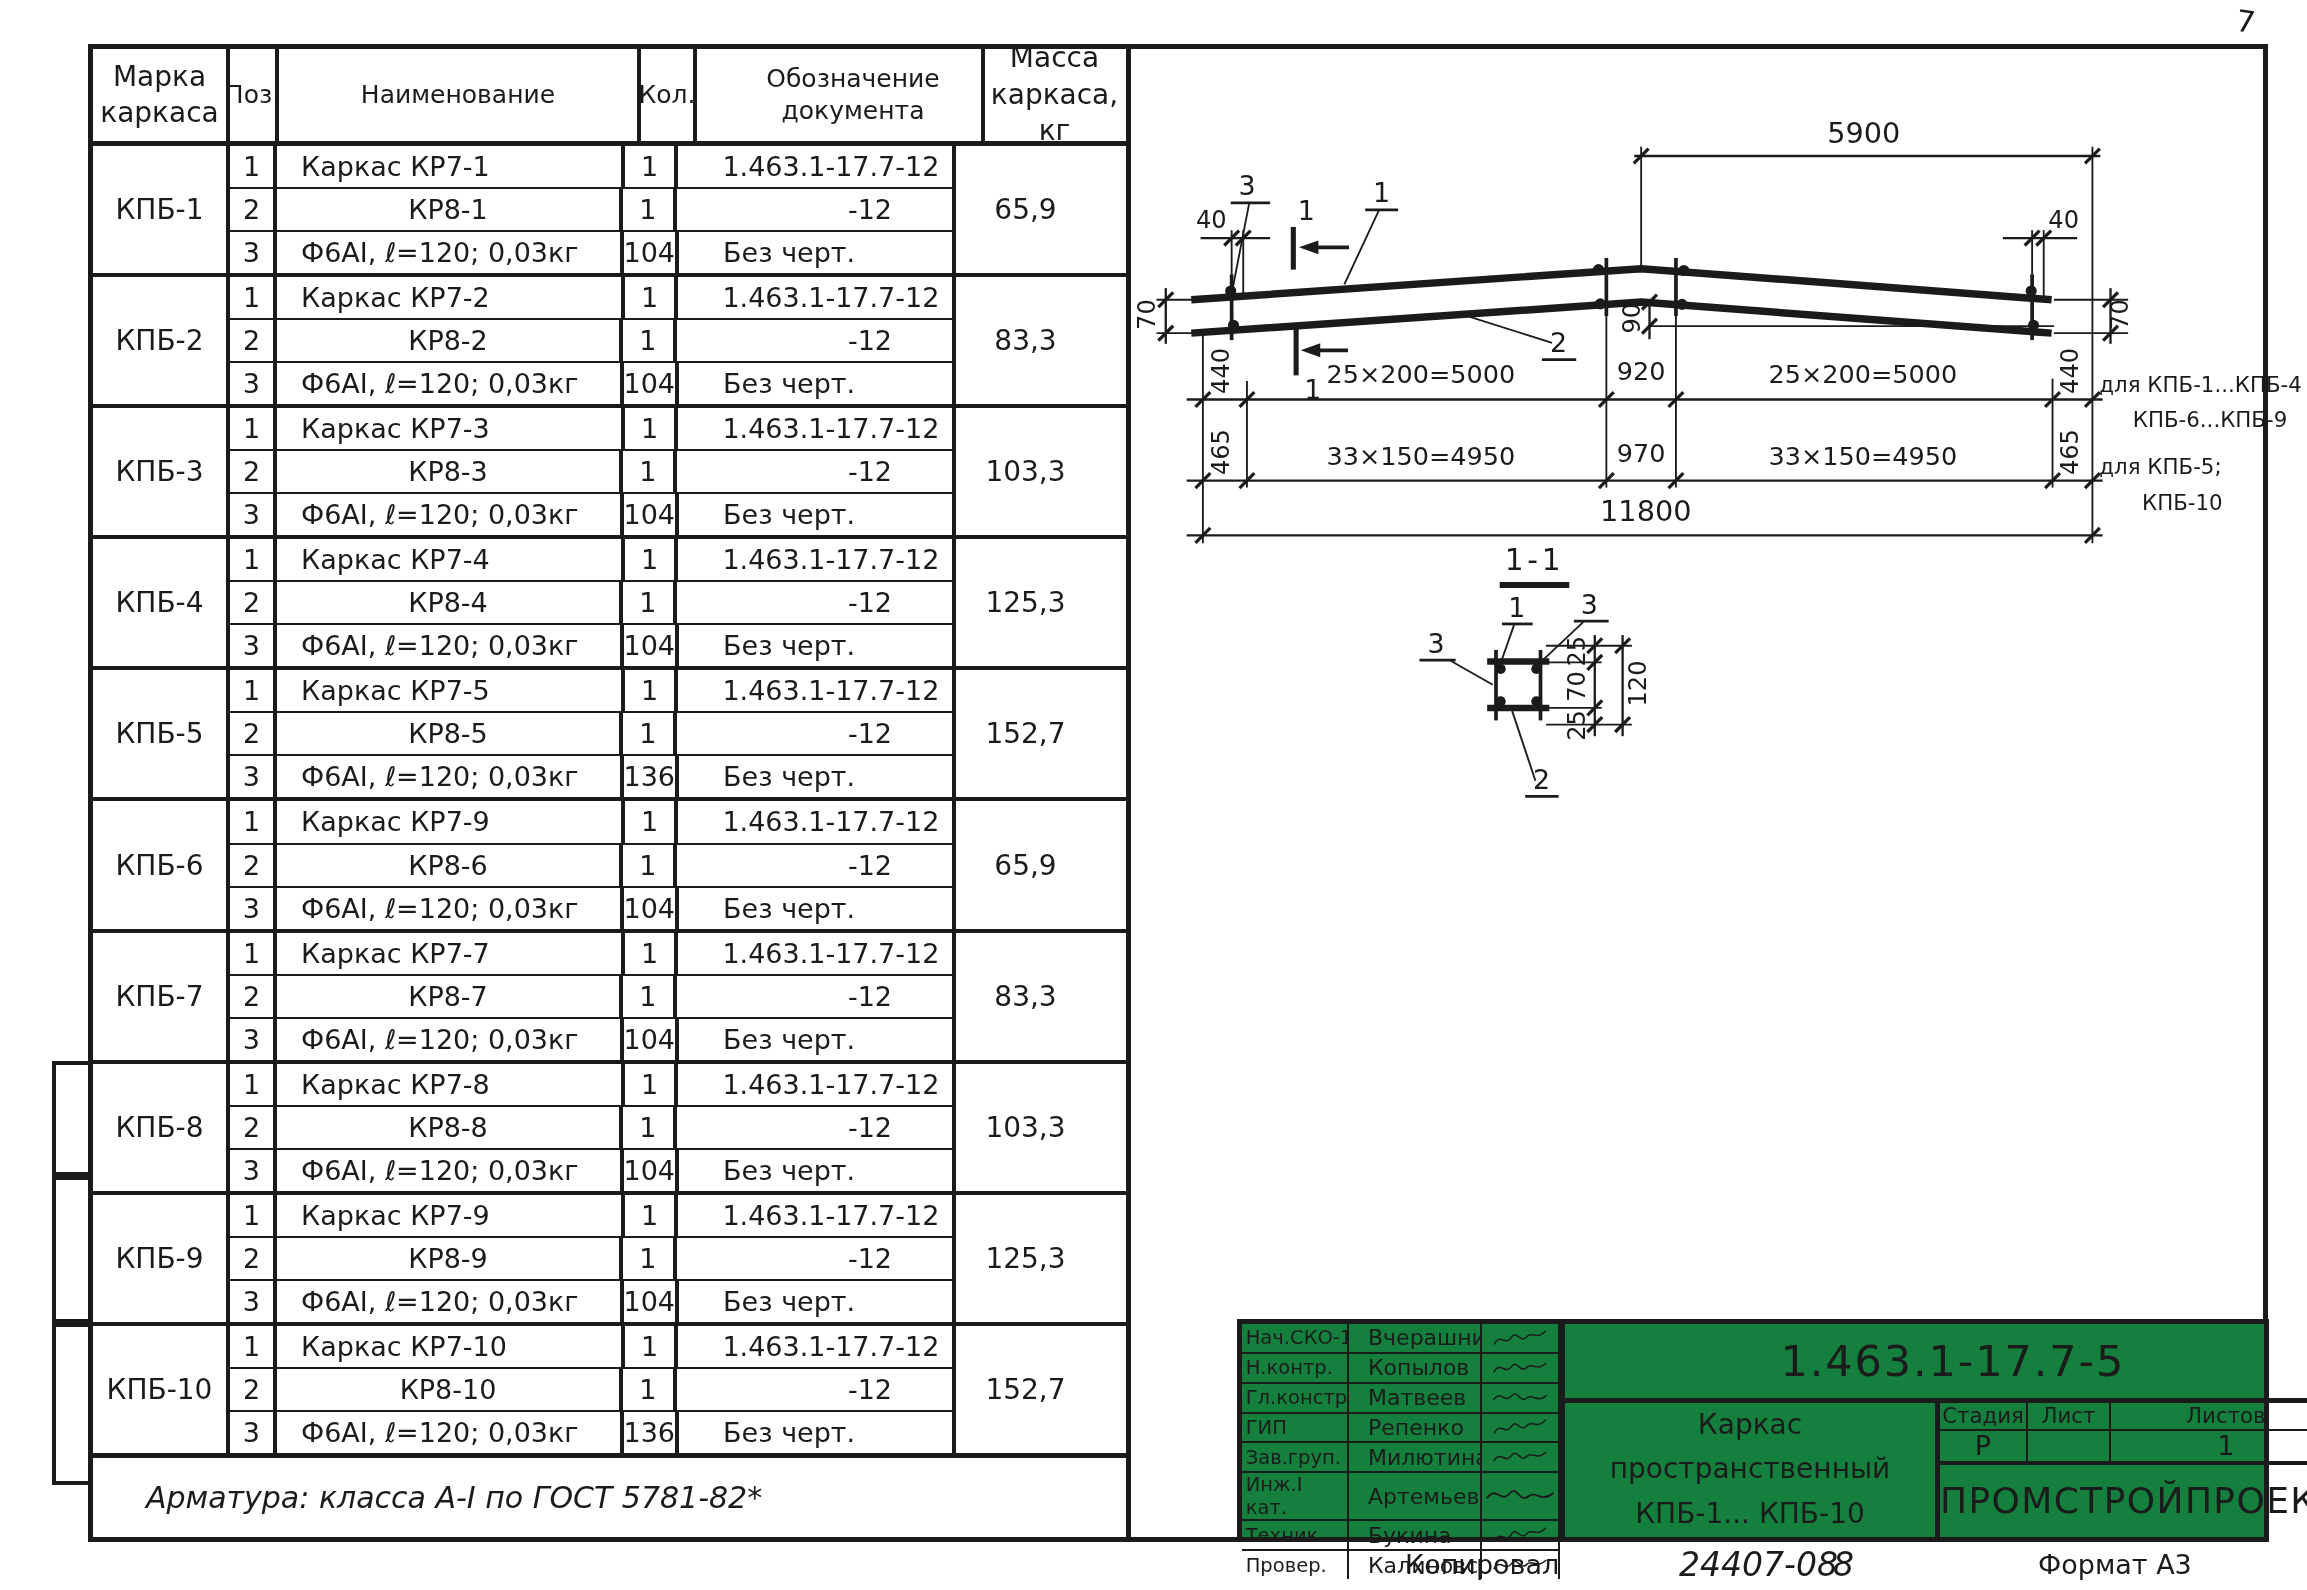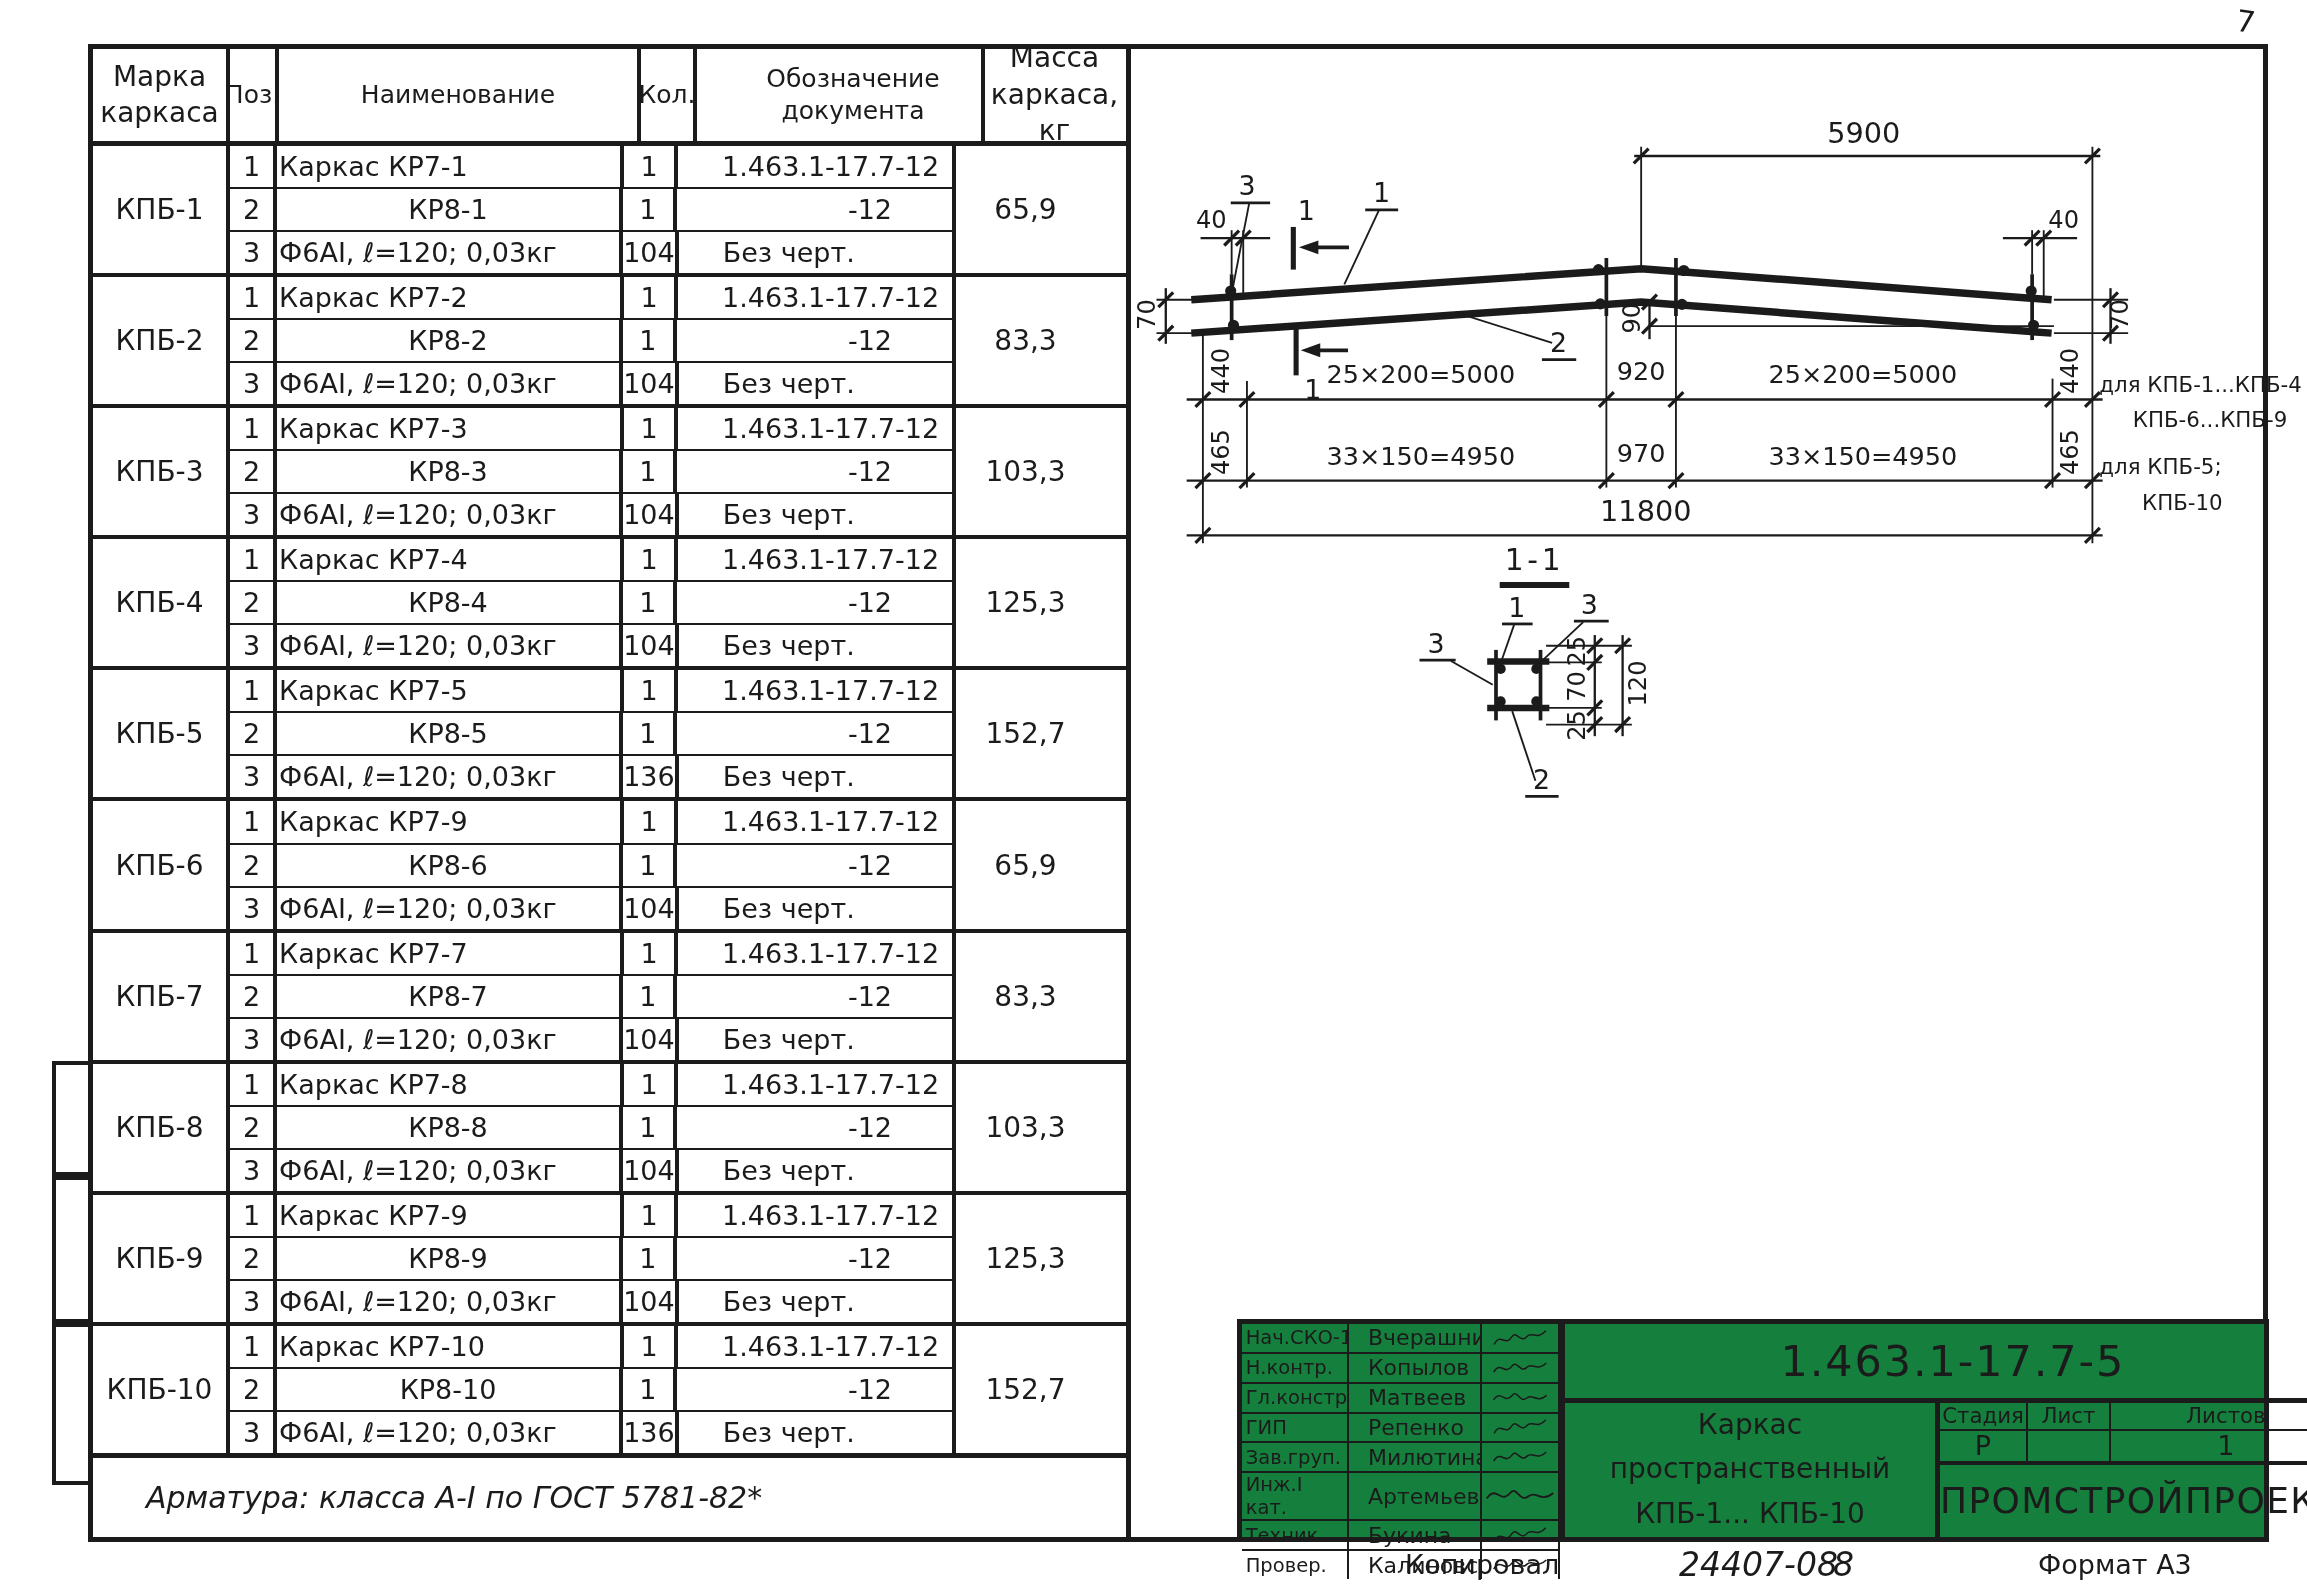--- a/index.html
+++ b/index.html
@@ -24,21 +24,21 @@
   .spec-body{flex:1;display:flex;flex-direction:column;}
   .group{display:flex;flex:1;box-sizing:border-box;}
   .group + .group{border-top:4.6px solid var(--ink);}
   .cell{display:flex;align-items:center;justify-content:center;box-sizing:border-box;
         border-right:4.6px solid var(--ink);font-size:27px;}
   .c-mark{width:137px;font-size:28px;}
   .mid{width:726px;display:flex;flex-direction:column;}
   .subrow{flex:1;display:flex;box-sizing:border-box;}
   .subrow + .subrow{border-top:2.3px solid var(--ink);}
   .c-pos{width:49px;}
-  .c-nm{width:362px;justify-content:flex-start;padding-left:2px;}
+  .c-nm{width:362px;justify-content:flex-start;padding-left:24px;}
   .nm-1{justify-content:center;padding-left:0;}
   .c-qty{width:56px;}
   .c-doc{width:260px;justify-content:flex-start;padding-left:16px;margin-left:28px;}
   .doc-1{justify-content:flex-end;padding-left:0;padding-right:60px;}
   .c-mass{width:139px;border-right:none;font-size:28px;}
   .note{height:84px;border-top:5.6px solid var(--ink);box-sizing:border-box;
         display:flex;align-items:center;padding-left:53px;font-size:30px;font-style:italic;}
 
   
   .draw{position:absolute;left:1131px;top:121px;width:1178px;height:761px;}

